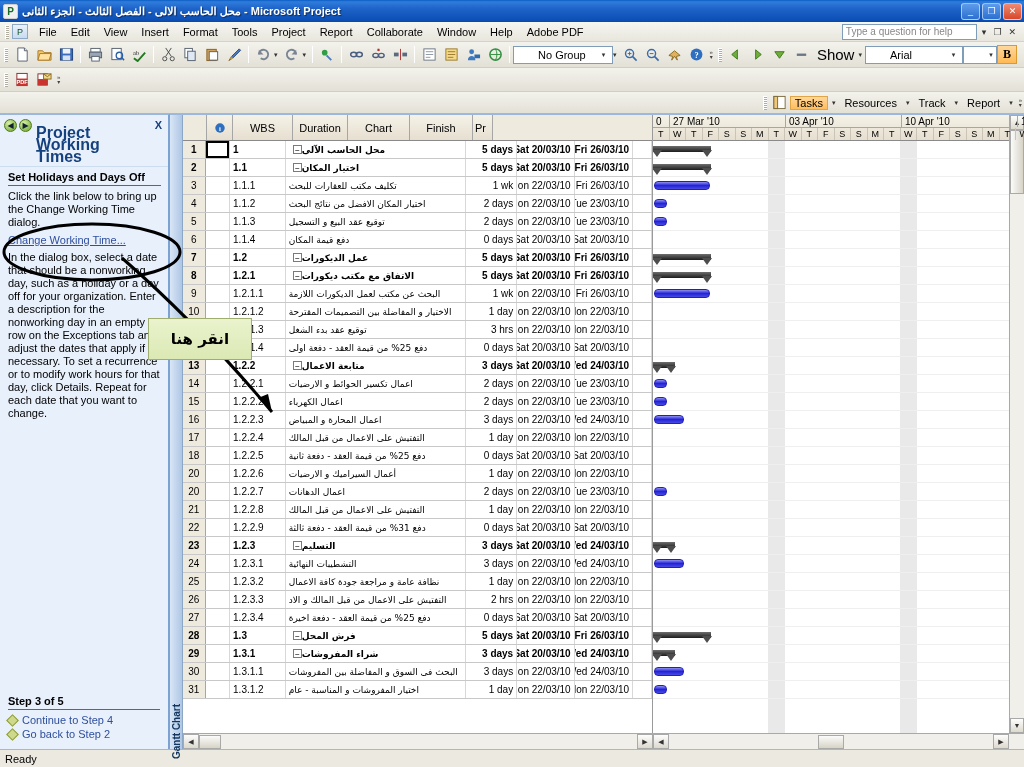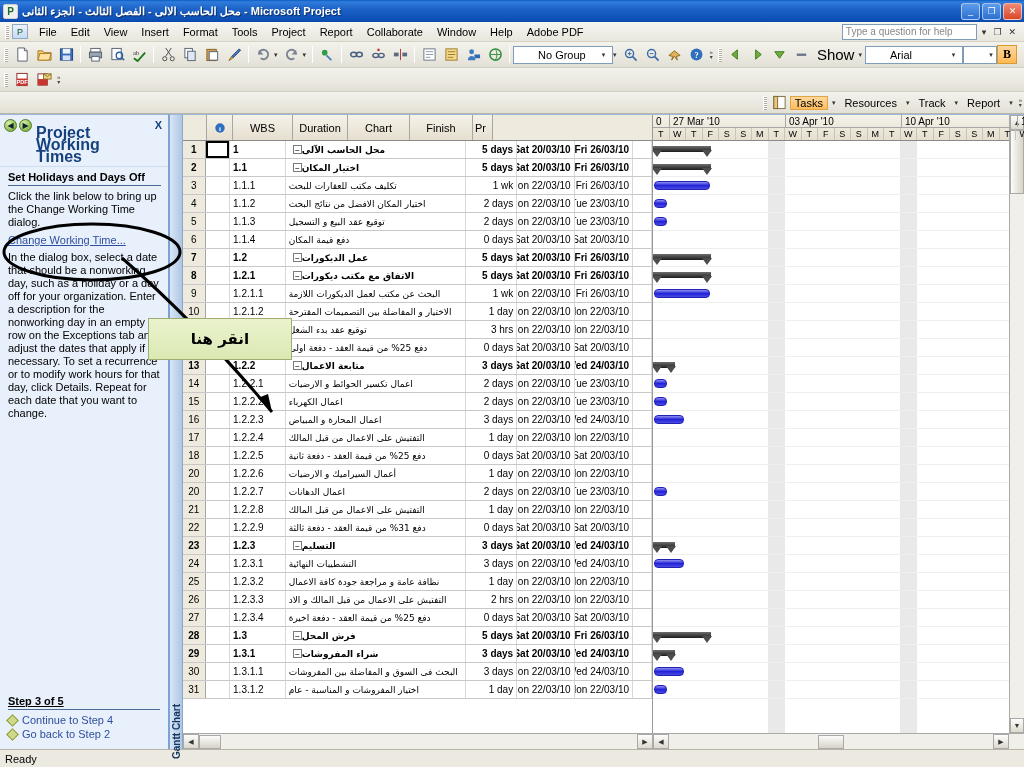--- a/index.html
+++ b/index.html
@@ -115,29 +115,29 @@
   .sb-title { flex: 1; font-size: 16px; font-weight: bold; color: #15417e; line-height: 12px; padding-left: 2px; margin-top: 8px; }
   .sb-close { font-size: 11px; font-weight: bold; color: #15417e; padding: 0 3px; flex: none; }
   .sb-body { flex: 1; padding: 4px 7px 2px 8px; overflow: hidden; }
   .sb-h2 {
     font-size: 11px; font-weight: bold; color: #000; border-bottom: 1px solid #4a6a96;
     padding-bottom: 2px; margin-bottom: 4px;
   }
   .sb-p { font-size: 11px; color: #000; line-height: 13px; margin-bottom: 5px; }
   .sb-link { font-size: 11px; color: #2f4f9e; margin-bottom: 5px; display: block; }
   .sb-foot { flex: none; padding: 4px 8px 7px 8px; }
-  .sb-step { font-size: 11px; font-weight: bold; border-bottom: 1px solid #4a6a96; padding-bottom: 2px; margin-bottom: 4px; text-decoration: underline; }
+  .sb-step { font-size: 11px; font-weight: bold; border-bottom: 1px solid #4a6a96; padding-bottom: 2px; margin-bottom: 4px; }
   .sb-nav { display: flex; align-items: center; gap: 5px; font-size: 11px; color: #2f4f9e; margin-bottom: 2px; }
   .sb-nav .dia { width: 9px; height: 9px; flex: none;
     background: #cfd98a; border: 1px solid #8d9a3f; transform: rotate(45deg); }
 
   
   .annot { position: absolute; pointer-events: none; }
   .callout {
-    position: absolute; left: 148px; top: 318px; width: 144px; height: 42px;
+    position: absolute; left: 148px; top: 318px; width: 104px; height: 42px;
     background: linear-gradient(to bottom,#eaf3cd,#dbe9b4); border: 1px solid #9fae6f;
     display: flex; align-items: center; justify-content: center;
     font-size: 15px; font-weight: bold; color: #000; z-index: 40;
     font-family: "DejaVu Sans", sans-serif; direction: rtl;
   }
 
   
   .ganttview { flex: 1; display: flex; min-width: 0; border-top: 1px solid #9bb8dc; justify-content: center; }
   .viewbar {
     width: 13px; flex: none; background: linear-gradient(to right,#d9e6f6,#aec6e4);

